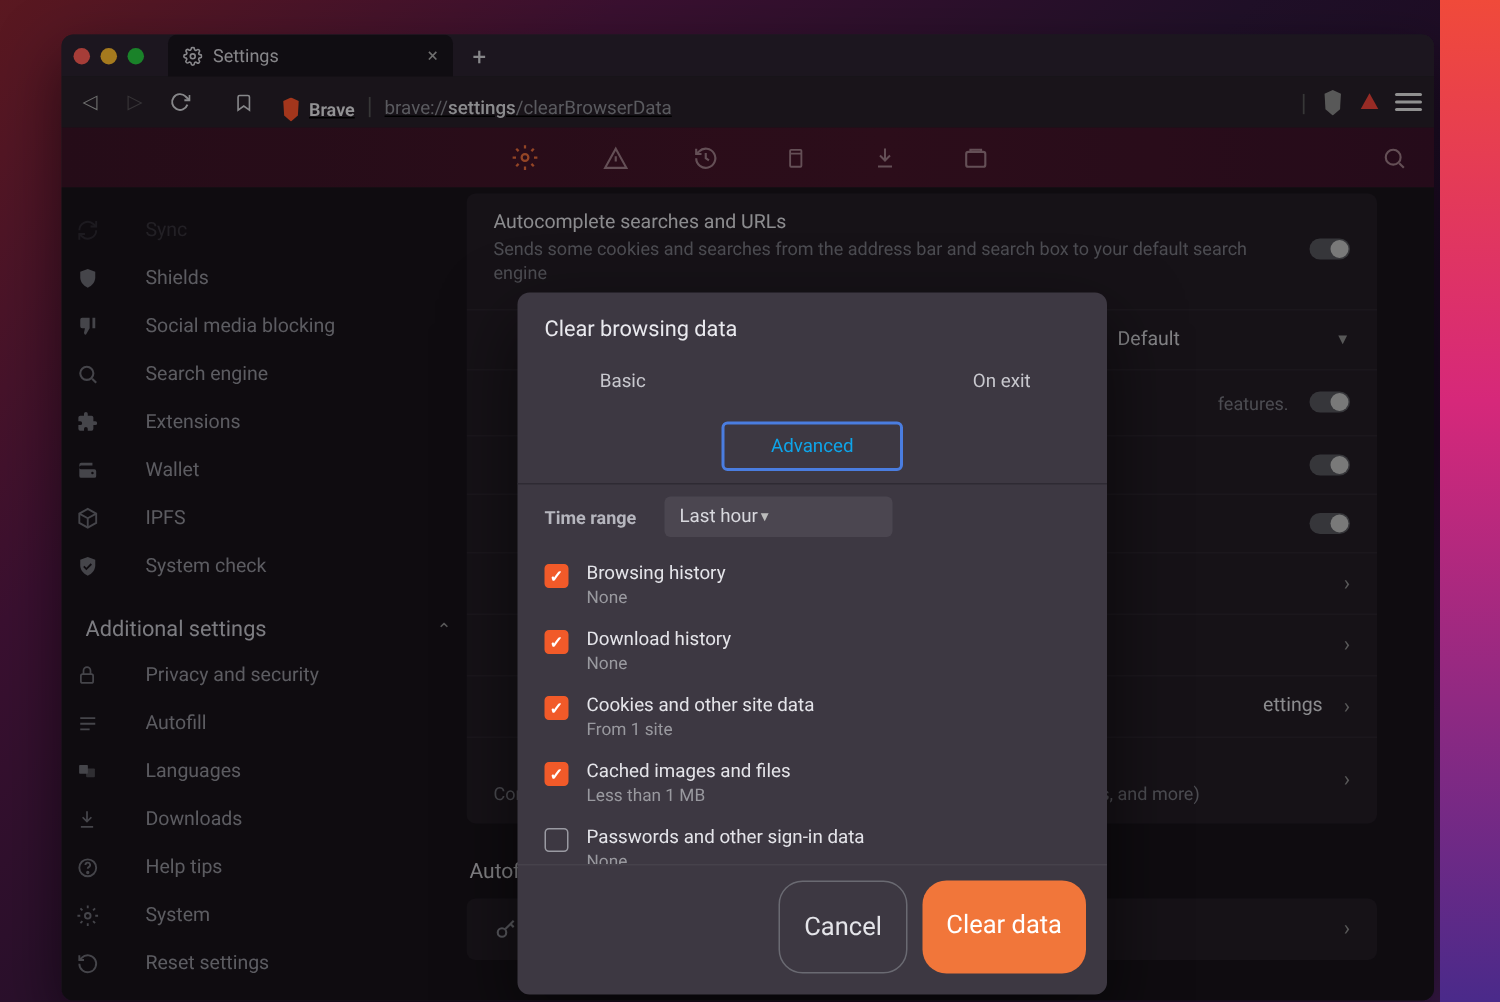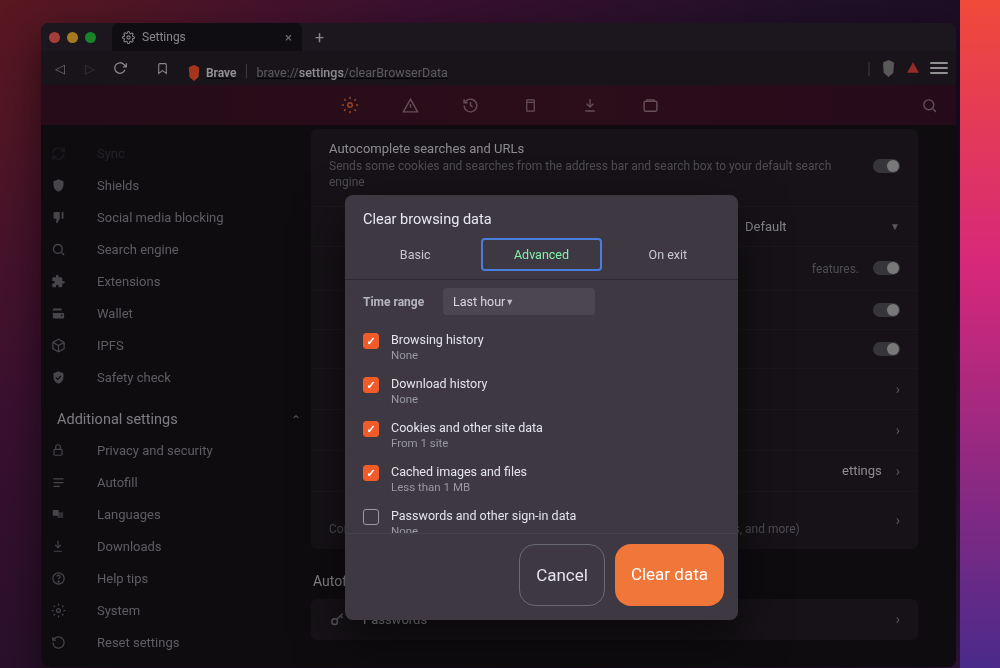--- a/index.html
+++ b/index.html
@@ -62,21 +62,21 @@
   .arrow { color:#888; font-size:14px; }
   .rowico { width:20px; color:#8a8a92; }
   .section-h { color:#cacace; font-size:14px; padding: 10px 2px 10px 2px; }
 
   
   .dim { position:absolute; inset:0; background:rgba(0,0,0,0.35); }
   .modal { position:absolute; left:304px; top:172px; width:393px; background:#3d3842; border-radius:8px; box-shadow: 0 20px 50px rgba(0,0,0,.55); color:#e6e6ea; }
   .mtitle { padding: 16px 18px 10px 18px; font-size: 14.5px; color:#e9e9ee; }
   .mtabs { display:flex; padding: 0 10px 8px 10px; border-bottom:1px solid #2e2a33; gap:6px; }
   .mtab { flex:1; text-align:center; padding:7px 0; font-size:12.5px; color:#c8c8ce; border-radius:4px; border:2px solid transparent; }
-  .mtab.active { color:#86efac; border:2px solid #4a7de0; border-radius:4px; }
+  .mtab.active { color:#0ea5e9; border:2px solid #4a7de0; border-radius:4px;margin-top:43px; }
   .mrow { display:flex; align-items:center; gap:12px; padding: 8px 18px; font-size:12.5px; color:#d8d8de; }
   .mrow .lbl { width:68px; color:#b6b6be; font-size:12px;font-weight:bold; }
   .msel { background:#4b4650; border-radius:4px; padding: 6px 10px; width:152px; display:flex; align-items:center; font-size:12.5px; }
   .mlist { max-height: 210px; overflow:hidden; padding: 2px 0 4px 0; }
   .mitem { display:flex; align-items:flex-start; gap:12px; padding: 7px 18px; }
   .cbx { width:16px; height:16px; border-radius:3px; border:1.5px solid #9a9aa2; margin-top:1px; display:flex; align-items:center; justify-content:center; flex-shrink:0; }
   .cbx.on { background:#f15a29; border-color:#f15a29; }
   .cbx.on::after { content:"✓"; color:#fff; font-size:11px; font-weight:bold; line-height:1; }
   .mitem .t { font-size:12.5px; color:#e4e4e9; }
   .mitem .s { font-size:11.5px; color:#99999f; margin-top:1px; }
@@ -270,21 +270,21 @@
             </span>
             <span>IPFS</span>
           </div>
           <div class="side-item">
             <span class="sico">
               <svg width="15" height="15" viewBox="0 0 24 24" fill="currentColor">
                 <path d="M12 2l8 3v6c0 5-3.4 9.3-8 11-4.6-1.7-8-6-8-11V5z"></path>
                 <path fill="#18131a" d="M10.5 13.5l-2-2-1.4 1.4 3.4 3.4 6-6-1.4-1.4z"></path>
               </svg>
             </span>
-            <span>Safety check</span>
+            <span>System check</span>
           </div>
         </div>
       <div class="side-head">
         <span>Additional settings</span>
         <span class="chev">⌃</span>
       </div>
       <div id="side-bottom">
           <div class="side-item">
             <span class="sico">
               <svg width="14" height="14" viewBox="0 0 24 24" fill="none" stroke="currentColor" stroke-width="2">

